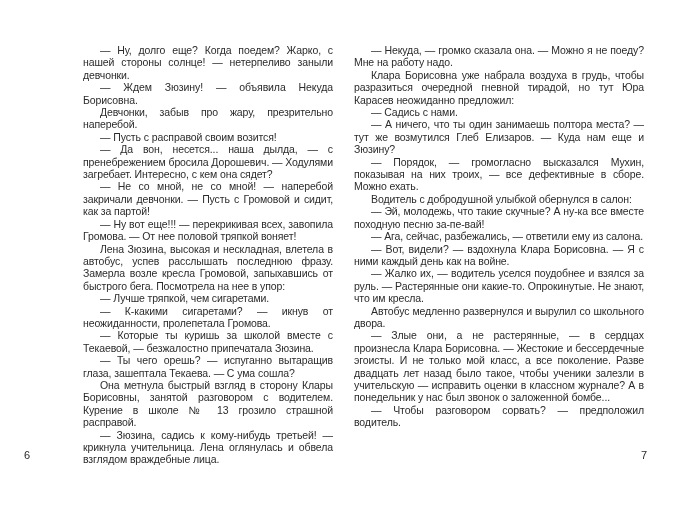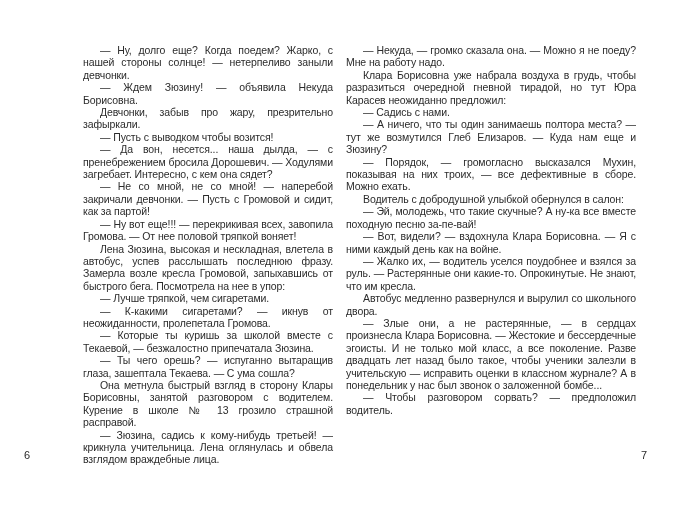--- a/index.html
+++ b/index.html
@@ -29,21 +29,21 @@
     letter-spacing: -0.1px;
     color: #2b2b2b;
     hyphens: auto;
   }
   .page-column.left {
     left: 53px;
     width: 250px;
     margin-left: 30px;
   }
   .page-column.right {
-    left: 346px;
+    left: 354px;
     width: 290px;
   }
   .page-column p {
     margin: 0;
     padding: 0;
     text-indent: 17px;
   }
   .page-number {
     position: absolute;
     font-size: 11px;
@@ -59,42 +59,43 @@
   }
 </style>
 </head>
 <body>
 
 <div class="book-spread">
 
   <div class="page-column left">
     <p>— Ну, долго еще? Когда поедем? Жарко, с нашей стороны солнце! — нетерпеливо заныли девчонки.</p>
     <p>— Ждем Зюзину! — объявила Некуда Борисовна.</p>
-    <p>Девчонки, забыв про жару, презрительно зафыркали.</p>
-    <p>— Пусть с выводком чтобы возится!</p>
+    <p>Девчонки, забыв про жару, презрительно наперебой.</p>
+    <p>— Пусть с расправой своим возится!</p>
     <p>— Да вон, несется... наша дылда, — с пренебрежением бросила Дорошевич. — Ходулями загребает. Интересно, с кем она сядет?</p>
     <p>— Не со мной, не со мной! — наперебой закричали девчонки. — Пусть с Громовой и сидит, как за партой!</p>
     <p>— Ну вот еще!!! — перекрикивая всех, завопила Громова. — От нее половой тряпкой воняет!</p>
     <p>Лена Зюзина, высокая и нескладная, влетела в автобус, успев расслышать последнюю фразу. Замерла возле кресла Громовой, запыхавшись от быстрого бега. Посмотрела на нее в упор:</p>
     <p>— Лучше тряпкой, чем сигаретами.</p>
     <p>— К-какими сигаретами? — икнув от неожиданности, пролепетала Громова.</p>
     <p>— Которые ты куришь за школой вместе с Текаевой, — безжалостно припечатала Зюзина.</p>
     <p>— Ты чего орешь? — испуганно вытаращив глаза, зашептала Текаева. — С ума сошла?</p>
     <p>Она метнула быстрый взгляд в сторону Клары Борисовны, занятой разговором с водителем. Курение в школе № 13 грозило страшной расправой.</p>
     <p>— Зюзина, садись к кому-нибудь третьей! — крикнула учительница. Лена оглянулась и обвела взглядом враждебные лица.</p>
   </div>
 
   <div class="page-column right">
     <p>— Некуда, — громко сказала она. — Можно я не поеду? Мне на работу надо.</p>
     <p>Клара Борисовна уже набрала воздуха в грудь, чтобы разразиться очередной гневной тирадой, но тут Юра Карасев неожиданно предложил:</p>
     <p>— Садись с нами.</p>
     <p>— А ничего, что ты один занимаешь полтора места? — тут же возмутился Глеб Елизаров. — Куда нам еще и Зюзину?</p>
     <p>— Порядок, — громогласно высказался Мухин, показывая на них троих, — все дефективные в сборе. Можно ехать.</p>
     <p>Водитель с добродушной улыбкой обернулся в салон:</p>
     <p>— Эй, молодежь, что такие скучные? А ну-ка все вместе походную песню за-пе-вай!</p>
+    <p>— Ага, сейчас, разбежались, — ответили ему из салона.</p>
     <p>— Вот, видели? — вздохнула Клара Борисовна. — Я с ними каждый день как на войне.</p>
     <p>— Жалко их, — водитель уселся поудобнее и взялся за руль. — Растерянные они какие-то. Опрокинутые. Не знают, что им кресла.</p>
     <p>Автобус медленно развернулся и вырулил со школьного двора.</p>
     <p>— Злые они, а не растерянные, — в сердцах произнесла Клара Борисовна. — Жестокие и бессердечные эгоисты. И не только мой класс, а все поколение. Разве двадцать лет назад было такое, чтобы ученики залезли в учительскую — исправить оценки в классном журнале? А в понедельник у нас был звонок о заложенной бомбе...</p>
     <p>— Чтобы разговором сорвать? — предположил водитель.</p>
   </div>
 
   <div class="page-number left-num">6</div>
   <div class="page-number right-num">7</div>
 

